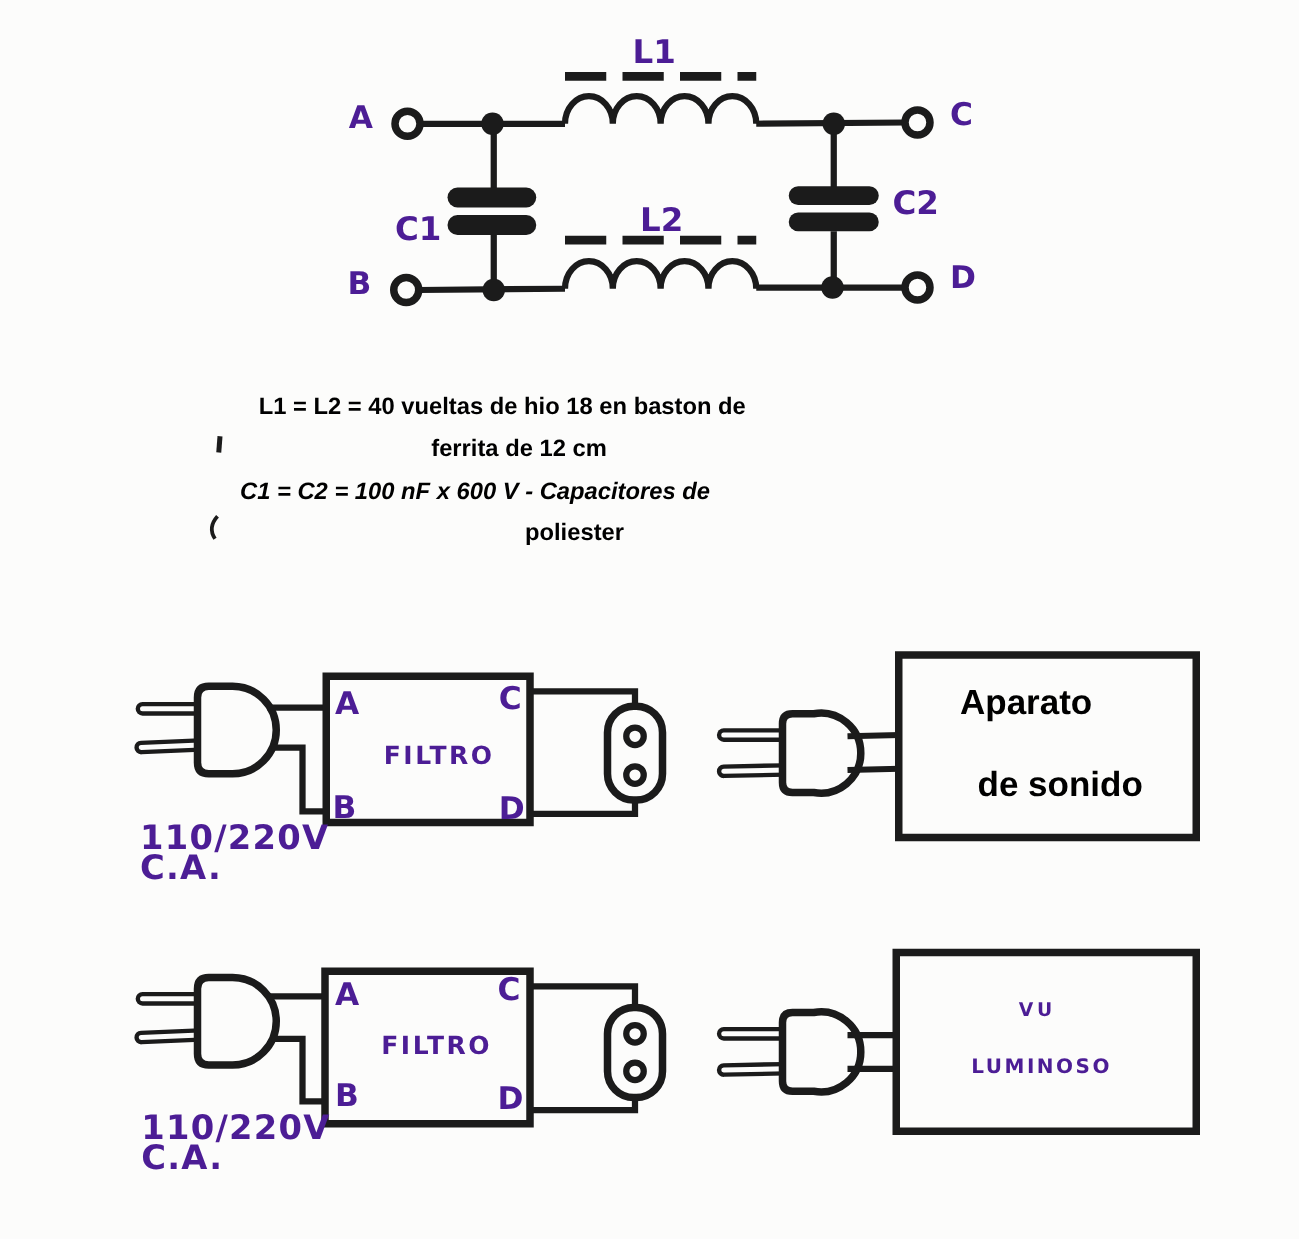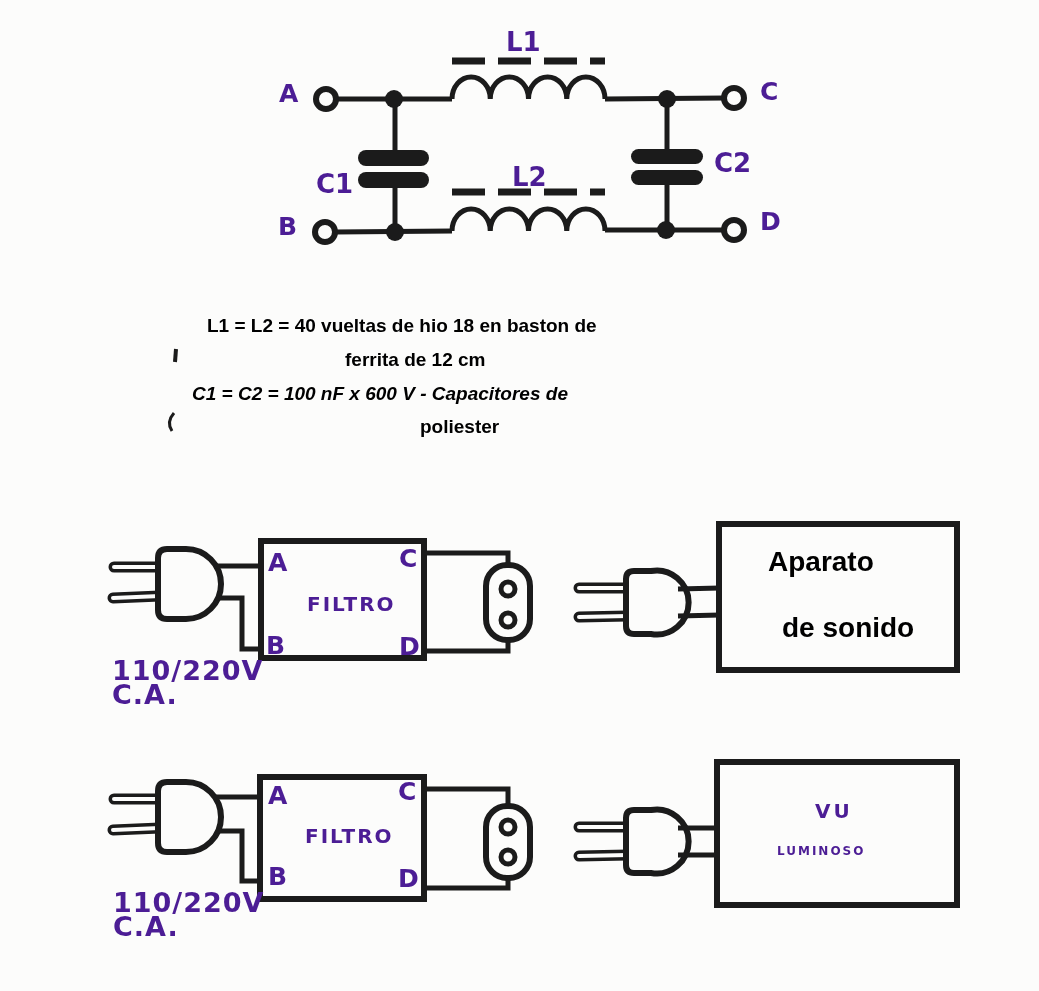--- a/index.html
+++ b/index.html
@@ -14,22 +14,22 @@
   .lbl{position:absolute;line-height:1;white-space:pre;z-index:2;color:#1b1b1b;}
   .scan{font-family:"DejaVu Sans",sans-serif;font-weight:bold;color:#4c1d95;}
   .print{font-family:"Liberation Sans",sans-serif;font-weight:bold;color:#000;}
   
   .s25{font-size:25px;}
   .s26{font-size:26px;}
   
   .corner{font-size:25px;}
   .filtro{font-size:20px;letter-spacing:2px;}
   .supply{font-size:27px;letter-spacing:1px;}
-  .vu{font-size:20px;letter-spacing:3px;}
-  .lum{font-size:12px;letter-spacing:2px;}
+  .vu{font-size:15px;letter-spacing:3px;}
+  .lum{font-size:16px;letter-spacing:2px;}
   .notes{font-size:19px;}
   .device{font-size:28px;}
 </style>
 </head>
 <body>
 
 <div id="page">
 
   <svg id="art" width="1039" height="991" viewBox="0 0 1039 991" fill="none" stroke="#1b1b1b" stroke-width="5">
 

